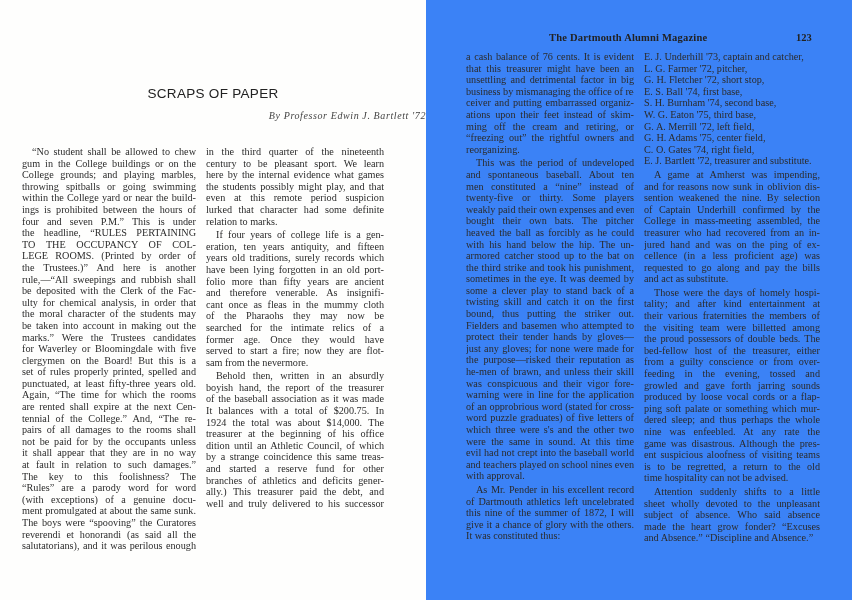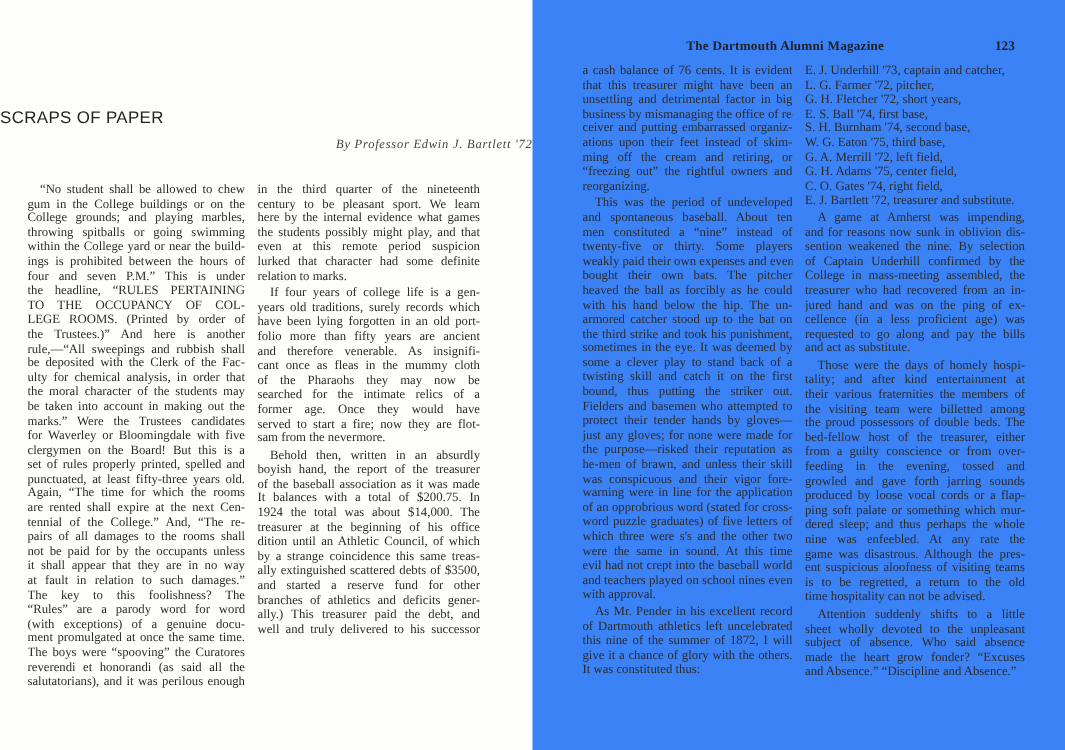--- a/index.html
+++ b/index.html
@@ -1,21 +1,21 @@
 <!DOCTYPE html>
 <html><head>
 <meta charset="utf-8">
 <style>
   html, body { margin:0; padding:0; }
   body { width:852px; height:600px; background:#fdfdfb; position:relative; overflow:hidden;
          font-family:"DejaVu Serif", "Liberation Serif", serif; color:#2a2a2a; }
   .page { position:absolute; top:0; height:600px; }
   #left-page { left:0; width:426px; background:#fefefd; }
   #right-page { left:426px; width:426px; background:#3b82f6; }
-  .title { position:absolute; left:0; width:426px; top:86px; text-align:left;
+  .title { position:absolute; left:0; width:426px; top:86px; text-align:center;
            font-family:"Liberation Sans", sans-serif; font-size:13.5px; letter-spacing:0.3px; color:#222; }
   .byline { position:absolute; left:0; width:426px; top:110px; text-align:right;
             font-family:"Liberation Serif", serif; font-style:italic; font-size:10px; letter-spacing:0.6px; color:#444; }
   .col { position:absolute; font-family:"Liberation Serif", serif; font-size:10.2px; line-height:11.6px;
          color:#2b2b2b; text-align:justify; }
   .col .line { display:block; text-align:justify; text-align-last:justify; white-space:nowrap; overflow:hidden; }
   .col .line.last { text-align-last:left; }
   .col .line.ind { padding-left:10px; }
   .col .gap { display:block; height:2px; }
   #lc1 { left:22px; top:146px; width:174px; }
@@ -58,55 +58,55 @@
       <span class="line">Again, “The time for which the rooms</span>
       <span class="line">are rented shall expire at the next Cen-</span>
       <span class="line">tennial of the College.”  And, “The re-</span>
       <span class="line">pairs of all damages to the rooms shall</span>
       <span class="line">not be paid for by the occupants unless</span>
       <span class="line">it shall appear that they are in no way</span>
       <span class="line">at fault in relation to such damages.”</span>
       <span class="line">The key to this foolishness?  The</span>
       <span class="line">“Rules” are a parody word for word</span>
       <span class="line">(with exceptions) of a genuine docu-</span>
-      <span class="line">ment promulgated at once the same time.</span>
+      <span class="line">ment promulgated at about the same sunk.</span>
       <span class="line">The boys were “spooving” the Curatores</span>
       <span class="line">reverendi et honorandi (as said all the</span>
       <span class="line">salutatorians), and it was perilous enough</span>
     </div>
   <div id="lc2" class="col">
       <span class="line">in the third quarter of the nineteenth</span>
       <span class="line">century to be pleasant sport.  We learn</span>
       <span class="line">here by the internal evidence what games</span>
       <span class="line">the students possibly might play, and that</span>
       <span class="line">even at this remote period suspicion</span>
       <span class="line">lurked that character had some definite</span>
       <span class="line last">relation to marks.</span>
       <span class="gap"></span>
       <span class="line ind">If four years of college life is a gen-</span>
+      <span class="line">eration, ten years antiquity, and fifteen</span>
       <span class="line">years old traditions, surely records which</span>
       <span class="line">have been lying forgotten in an old port-</span>
       <span class="line">folio more than fifty years are ancient</span>
       <span class="line">and therefore venerable.  As insignifi-</span>
       <span class="line">cant once as fleas in the mummy cloth</span>
       <span class="line">of the Pharaohs they may now be</span>
       <span class="line">searched for the intimate relics of a</span>
       <span class="line">former age.  Once they would have</span>
       <span class="line">served to start a fire; now they are flot-</span>
       <span class="line last">sam from the nevermore.</span>
       <span class="gap"></span>
       <span class="line ind">Behold then, written in an absurdly</span>
       <span class="line">boyish hand, the report of the treasurer</span>
       <span class="line">of the baseball association as it was made</span>
       <span class="line">It balances with a total of $200.75.  In</span>
       <span class="line">1924 the total was about $14,000.  The</span>
       <span class="line">treasurer at the beginning of his office</span>
       <span class="line">dition until an Athletic Council, of which</span>
       <span class="line">by a strange coincidence this same treas-</span>
-      <span class="line">ally extinguished scattered debts of $3500,</span>
       <span class="line">and started a reserve fund for other</span>
       <span class="line">branches of athletics and deficits gener-</span>
       <span class="line">ally.)  This treasurer paid the debt, and</span>
       <span class="line">well and truly delivered to his successor</span>
     </div>
 </div>
 
 <div id="right-page" class="page">
   <div class="running-head">The Dartmouth Alumni Magazine</div>
   <div class="page-num">123</div>
@@ -152,21 +152,21 @@
       <span class="gap"></span>
       <span class="line ind">As Mr. Pender in his excellent record</span>
       <span class="line">of Dartmouth athletics left uncelebrated</span>
       <span class="line">this nine of the summer of 1872, I will</span>
       <span class="line">give it a chance of glory with the others.</span>
       <span class="line last">It was constituted thus:</span>
     </div>
   <div id="rc2" class="col">
       <span class="line last">E. J. Underhill '73, captain and catcher,</span>
       <span class="line last">L. G. Farmer '72, pitcher,</span>
-      <span class="line last">G. H. Fletcher '72, short years,</span>
+      <span class="line last">G. H. Fletcher '72, short stop,</span>
       <span class="line last">E. S. Ball '74, first base,</span>
       <span class="line last">S. H. Burnham '74, second base,</span>
       <span class="line last">W. G. Eaton '75, third base,</span>
       <span class="line last">G. A. Merrill '72, left field,</span>
       <span class="line last">G. H. Adams '75, center field,</span>
       <span class="line last">C. O. Gates '74, right field,</span>
       <span class="line last">E. J. Bartlett '72, treasurer and substitute.</span>
       <span class="gap"></span>
       <span class="line ind">A game at Amherst was impending,</span>
       <span class="line">and for reasons now sunk in oblivion dis-</span>

